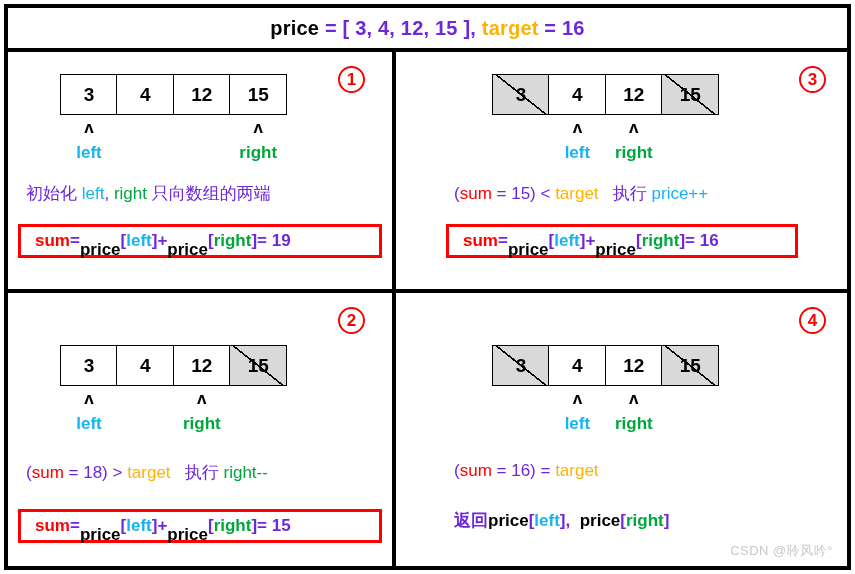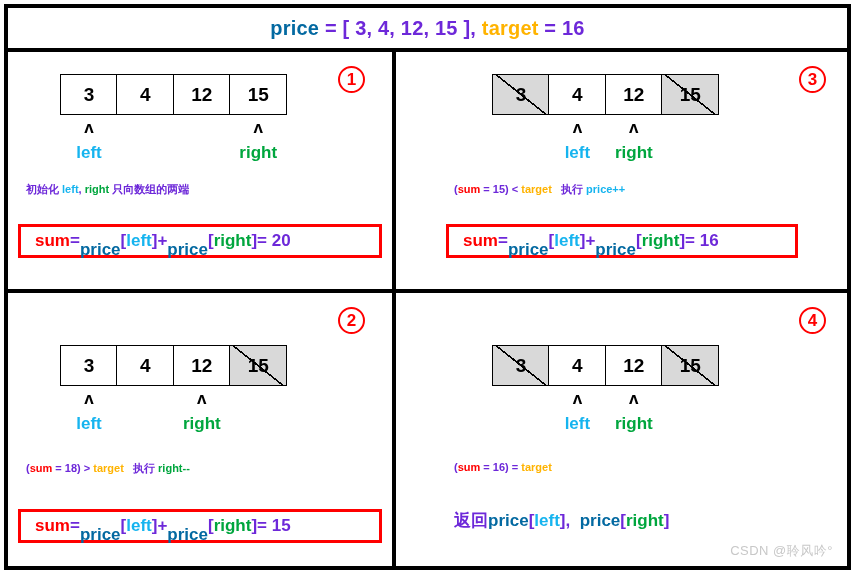--- a/index.html
+++ b/index.html
@@ -167,22 +167,22 @@
     display: block;
     margin-top: 8px;
     white-space: nowrap;
   }
   .ptr.left-ptr .plabel  { color: #16b4ef; }
   .ptr.right-ptr .plabel { color: #00a63e; }
 
   
   .desc {
     position: absolute;
-    font-size: 11px;
-    font-weight: bold;
+    font-size: 17px;
+    font-weight: normal;
     white-space: nowrap;
     color: #000000;
   }
 
   
   .formula-box {
     position: absolute;
     box-sizing: border-box;
     border: 3px solid #ff0000;
     background: #ffffff;
@@ -195,21 +195,21 @@
   }
   .formula-plain {
     position: absolute;
     font-size: 17px;
     font-weight: bold;
     white-space: nowrap;
     text-align: right;
   }
 
   
-  .t-price  { color: #0369a1; margin-top: 17px; }
+  .t-price  { color: #000000; margin-top: 17px; }
   .t-target { color: #ffb300; }
   .t-sum    { color: #ff0000; }
   .t-left   { color: #16b4ef; }
   .t-right  { color: #00a63e; }
   .t-black  { color: #6d28d9; }
 
   
   .watermark {
     position: absolute;
     right: 14px;
@@ -268,21 +268,21 @@
             <span class="t-black"> = </span>
             <span class="t-price">price</span>
             <span class="t-black">[</span>
             <span class="t-left">left</span>
             <span class="t-black">]</span>
             <span class="t-black"> + </span>
             <span class="t-price">price</span>
             <span class="t-black">[</span>
             <span class="t-right">right</span>
             <span class="t-black">]</span>
-            <span class="t-black"> = 20</span>
+            <span class="t-black"> = 19</span>
           </div>
         </div>
       <div class="panel panel-3" id="p1">
           <div class="step-badge" style="left: 403px; top: 14px;">3</div>
           <div class="array" style="left: 96px; top: 22px;">
             <div class="cell used">
               <span class="cell-value">3</span>
             </div>
             <div class="cell">
               <span class="cell-value">4</span>

